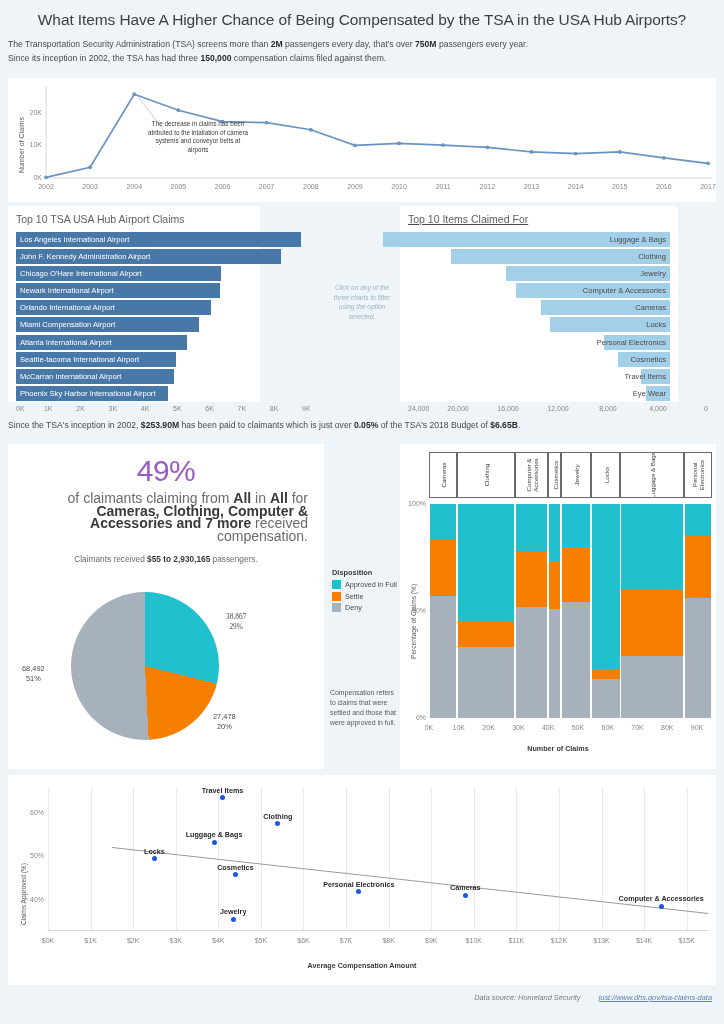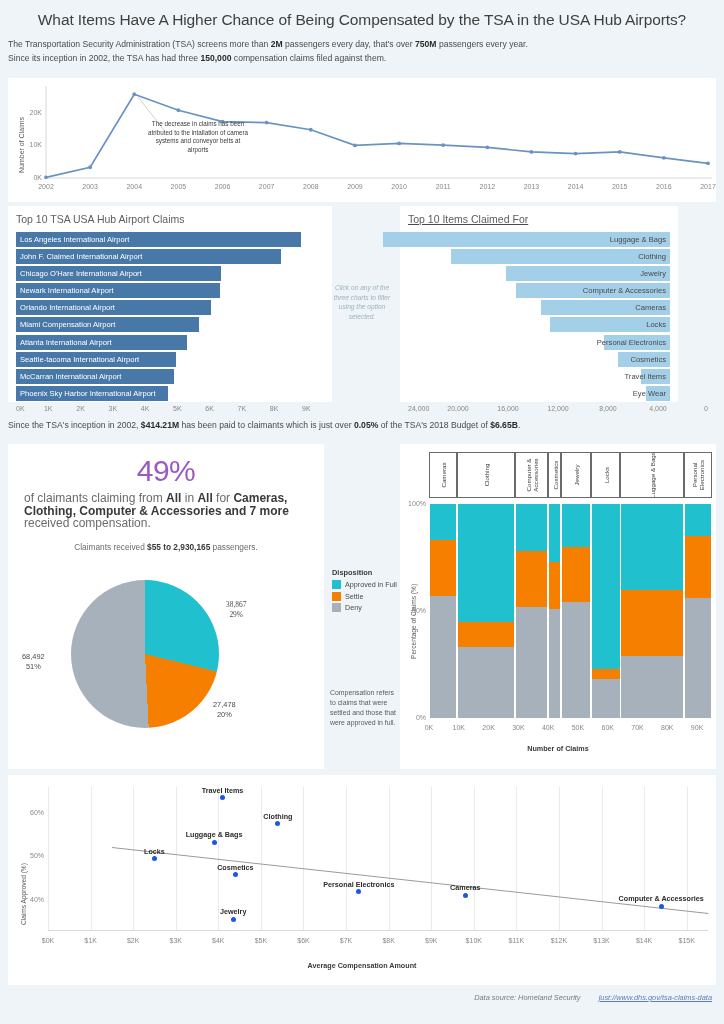--- a/index.html
+++ b/index.html
@@ -39,21 +39,21 @@
   .axis-label-v {
     position: absolute;
     font-size: 7px; color: #5a5a5a;
     transform: rotate(-90deg);
     transform-origin: left top;
     white-space: nowrap;
   }
   .tick { position: absolute; font-size: 7px; color: #888; white-space: nowrap; }
 
   
-  #airport-panel { left: 8px; top: 206px; width: 324px; height: 196px; }
+  #airport-panel { left: 8px; top: 206px; width: 252px; height: 196px; }
   #items-panel  { left: 400px; top: 206px; width: 278px; height: 196px; text-decoration: underline; }
   .panel-title { font-size: 10.5px; color: #5e5e5e; padding: 7px 0 0 8px; }
 
   .bar-row { position: relative; height: 15px; margin-bottom: 2.1px; }
   .bar {
     position: absolute; top: 0; height: 15px;
     background: #4878a8;
   }
   .bar-label {
     position: absolute; top: 1px; left: 4px;
@@ -87,21 +87,21 @@
   }
   #mid-statement b { color: #2b2b2b; }
 
   
   #kpi-panel { left: 8px; top: 444px; width: 316px; height: 325px; }
   .kpi-big {
     text-align: center; font-size: 30px; color: #9b59c4;
     padding-top: 10px; font-weight: normal; letter-spacing: -0.5px;
   }
   .kpi-sub {
-    text-align: left; font-size: 12px; color: #6b6b6b;
+    text-align: right; font-size: 14px; color: #6b6b6b;
     line-height: 12.5px; padding: 4px 16px 0;
   }
   .kpi-sub b { color: #3a3a3a; }
   .kpi-note {
     text-align: center; font-size: 8.3px; color: #6b6b6b;
     padding-top: 12px;
   }
   .kpi-note b { color: #3a3a3a; }
 
   .pie-wrap { position: relative; width: 316px; height: 190px; }
@@ -226,21 +226,21 @@
 
   <div class="panel" id="airport-panel">
     <div class="panel-title">Top 10 TSA USA Hub Airport Claims</div>
     <div id="airport-bars" style="position:relative;margin:7px 8px 0 8px;">
         <div class="bar-row">
           <div class="bar" style="left: 0px; width: 284.839px; background: rgb(72, 120, 168);"></div>
           <div class="bar-label">Los Angeles International Airport</div>
         </div>
         <div class="bar-row">
           <div class="bar" style="left: 0px; width: 264.516px; background: rgb(72, 120, 168);"></div>
-          <div class="bar-label">John F. Claimed International Airport</div>
+          <div class="bar-label">John F. Kennedy Administration Airport</div>
         </div>
         <div class="bar-row">
           <div class="bar" style="left: 0px; width: 204.839px; background: rgb(72, 120, 168);"></div>
           <div class="bar-label">Chicago O'Hare International Airport</div>
         </div>
         <div class="bar-row">
           <div class="bar" style="left: 0px; width: 203.871px; background: rgb(72, 120, 168);"></div>
           <div class="bar-label">Newark International Airport</div>
         </div>
         <div class="bar-row">
@@ -332,21 +332,21 @@
         <div class="tick" style="left: 84px; width: 32px; text-align: center;">16,000</div>
         <div class="tick" style="left: 134px; width: 32px; text-align: center;">12,000</div>
         <div class="tick" style="left: 184px; width: 32px; text-align: center;">8,000</div>
         <div class="tick" style="left: 234px; width: 32px; text-align: center;">4,000</div>
         <div class="tick" style="left: 268px; width: 32px; text-align: right;">0</div>
       </div>
   </div>
 
   <div id="click-hint">Click on any of the three charts to filter using the option selected.</div>
 
-  <div id="mid-statement"><span>Since the TSA's inception in 2002, </span><b>$414.21M</b><span> has been paid to claimants which is just over </span><b>0.05%</b><span> of the TSA's 2018 Budget of </span><b>$6.65B</b><span>.</span></div>
+  <div id="mid-statement"><span>Since the TSA's inception in 2002, </span><b>$253.90M</b><span> has been paid to claimants which is just over </span><b>0.05%</b><span> of the TSA's 2018 Budget of </span><b>$6.65B</b><span>.</span></div>
 
   <div class="panel" id="kpi-panel">
     <div class="kpi-big">49%</div>
     <div class="kpi-sub"><span>of claimants claiming from </span><b>All</b><span> in </span><b>All</b><span> for </span><b>Cameras, Clothing, Computer &amp; Accessories and 7 more</b><span> received compensation.</span></div>
     <div class="kpi-note"><span>Claimants received </span><b>$55 to 2,930,165</b><span> passengers.</span></div>
     <div class="pie-wrap">
       <div class="pie" id="pie" style="background: conic-gradient(rgb(32, 192, 207) 0deg, rgb(32, 192, 207) 103.771deg, rgb(247, 127, 0) 103.771deg, rgb(247, 127, 0) 177.134deg, rgb(166, 177, 188) 177.134deg, rgb(166, 177, 188) 360deg);"></div>
       <div class="pie-lbl" style="left:218px; top:48px;font-family:Liberation Serif, serif;">
         <span>38,867</span><br>
         <span>29%</span>

